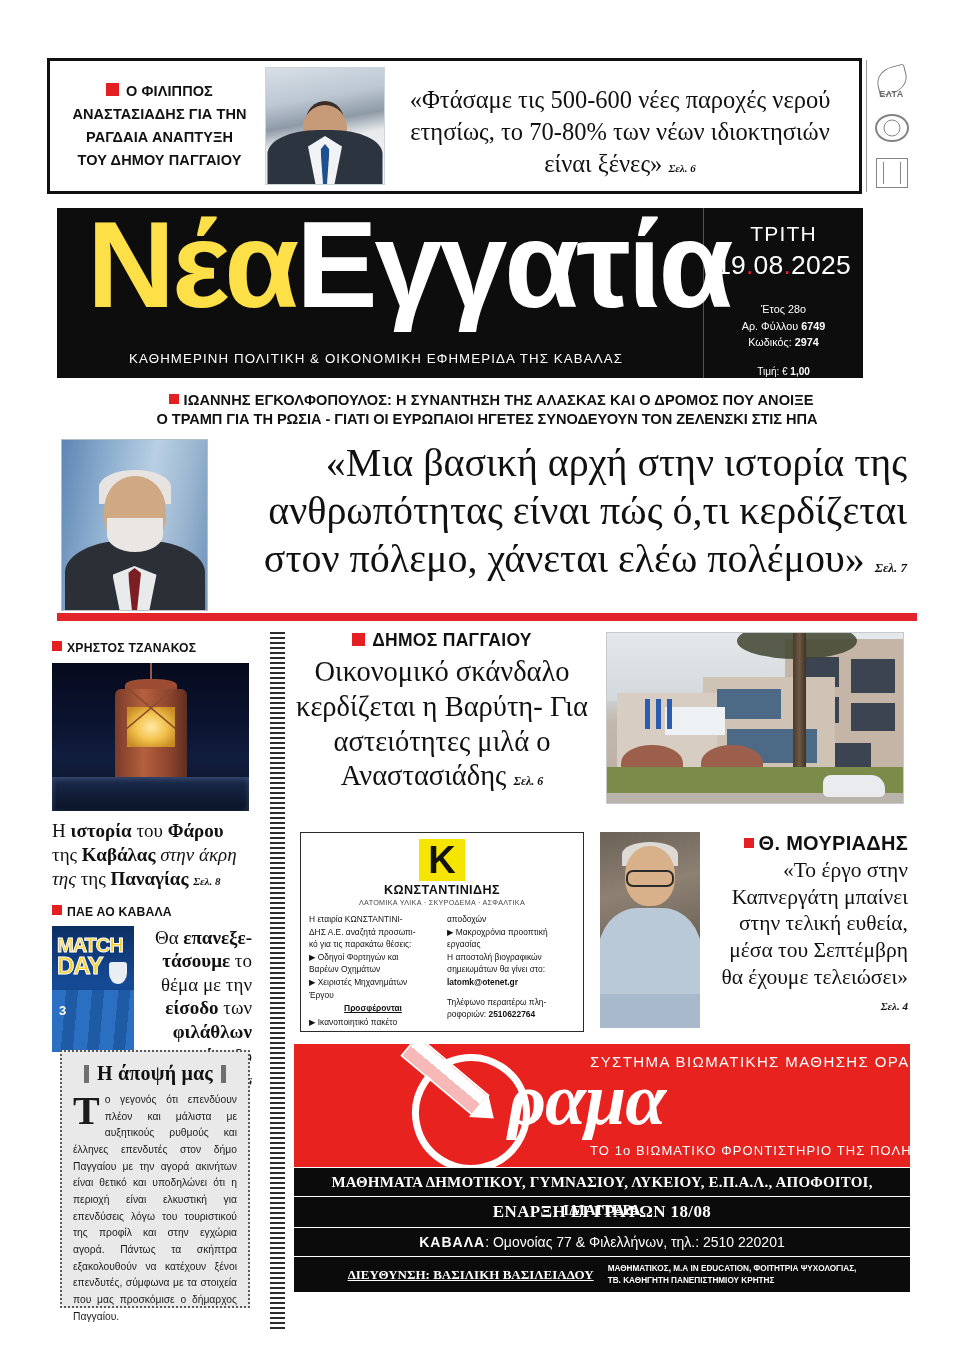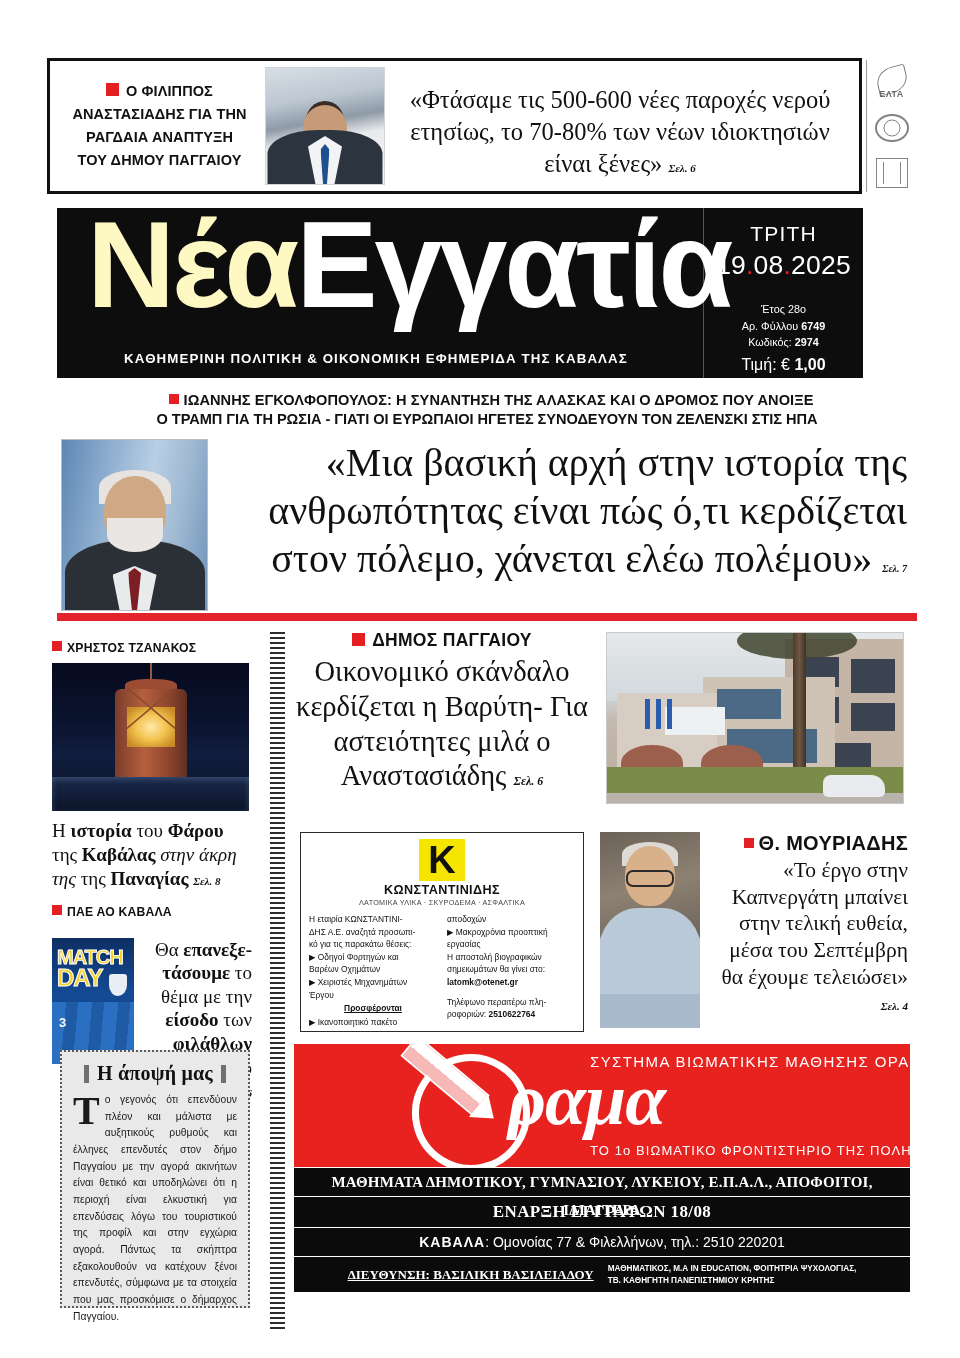--- a/index.html
+++ b/index.html
@@ -104,39 +104,39 @@
     background:#0d0d0d;display:flex;box-sizing:border-box;
   }
   #mh-title{
     flex:1;position:relative;padding-left:30px;box-sizing:border-box;
   }
   #mh-title .big{
     position:absolute;left:30px;top:-4px;
     font-family:"Liberation Sans", sans-serif;font-weight:700;
     font-size:122px;line-height:1;letter-spacing:-3px;white-space:nowrap;
   }
-  #mh-title .big .nea{color:#fef9c3;}
+  #mh-title .big .nea{color:#fde047;}
   #mh-title .big .eg{color:#ffffff;}
   #mh-sub{
     position:absolute;left:0;right:8px;bottom:12px;text-align:center;
-    color:#fff;font-size:13.3px;font-weight:700;letter-spacing:1.1px;
+    color:#fff;font-size:13.3px;font-weight:400;letter-spacing:1.1px;
     white-space:nowrap;
   }
   #mh-date{
     width:160px;flex:0 0 160px;border-left:1px solid #555;
     display:flex;flex-direction:column;align-items:center;
     padding:14px 6px 8px;box-sizing:border-box;color:#fff;
   }
   #mh-date .day{font-size:21px;font-weight:400;letter-spacing:1.2px;}
   #mh-date .date{font-size:26.5px;font-weight:400;letter-spacing:.2px;margin-top:4px;}
   #mh-date .date .dot{color:#e41f21;}
   #mh-date .rule{width:108px;height:2.5px;background:#b01419;margin:11px 0 9px;}
   #mh-date .meta{font-size:10.8px;line-height:1.55;text-align:center;}
   #mh-date .meta b{font-weight:700;}
-  #mh-date .price{font-size:16px;margin-top:5px;}
+  #mh-date .price{font-size:10px;margin-top:15px;}
   #mh-date .price b{font-weight:700;}
 
   
   #lead{position:absolute;left:57px;top:392px;width:860px;}
   #lead .kicker1,#lead .kicker2{
     font-size:14.6px;font-weight:700;letter-spacing:.05px;white-space:nowrap;
   }
   #lead .kicker1{text-align:center;padding-left:8px;}
   #lead .kicker2{text-align:center;margin-top:3px;letter-spacing:-.05px;}
   #lead .body{display:flex;margin-top:12px;align-items:flex-start;}
@@ -168,21 +168,21 @@
   }
   #lead .lead-photo .collar{
     position:absolute;left:50%;bottom:0;transform:translateX(-50%);
     width:44px;height:44px;background:#e8eaec;z-index:2;
     clip-path:polygon(50% 0,100% 20%,84% 100%,16% 100%,0 20%);
   }
   #lead .headline{
     flex:1;padding-left:14px;text-align:right;padding-right:10px;
     font-family:"Liberation Serif", serif;font-size:40px;line-height:1.2;
   }
-  #lead .headline .pg{font-size:10px;}
+  #lead .headline .pg{font-size:13px;}
   #redbar{position:absolute;left:57px;top:613px;width:860px;height:8px;background:#e3252b;}
 
   
   .vdash{
     position:absolute;width:9px;
     background-image:repeating-linear-gradient(to bottom,#2b2b2b 0 2px,transparent 2px 5px);
   }
   
   #colLeft{position:absolute;left:52px;top:630px;width:200px;}
   .sechead{
@@ -220,21 +220,21 @@
     position:absolute;left:0;bottom:0;width:100%;height:34px;
     background:linear-gradient(180deg,#1b2a4c,#0a1326);
     box-shadow:inset 0 2px 6px rgba(120,150,200,.35);
   }
   .capt{
     margin-top:8px;font-family:"Liberation Serif", serif;font-size:19px;line-height:1.26;
   }
   .capt b{font-weight:700;}
   .capt i{font-style:italic;}
   #pae{margin-top:14px;}
-  #pae-row{display:flex;margin-top:19px;gap:8px;align-items:flex-start;}
+  #pae-row{display:flex;margin-top:7px;gap:8px;align-items:flex-start;}
   #pae-photo{
     width:82px;height:126px;flex:0 0 82px;position:relative;overflow:hidden;
     background:linear-gradient(180deg,#0d2f63 0%,#154a95 45%,#0e3570 100%);
   }
   #pae-photo .md1,#pae-photo .md2{
     position:absolute;left:5px;font-family:"Liberation Sans",sans-serif;font-weight:700;
     color:#f5cf2a;-webkit-text-stroke:1px #fff;letter-spacing:-1px;
   }
   #pae-photo .md1{top:8px;font-size:20px;}
   #pae-photo .md2{top:26px;font-size:24px;}

